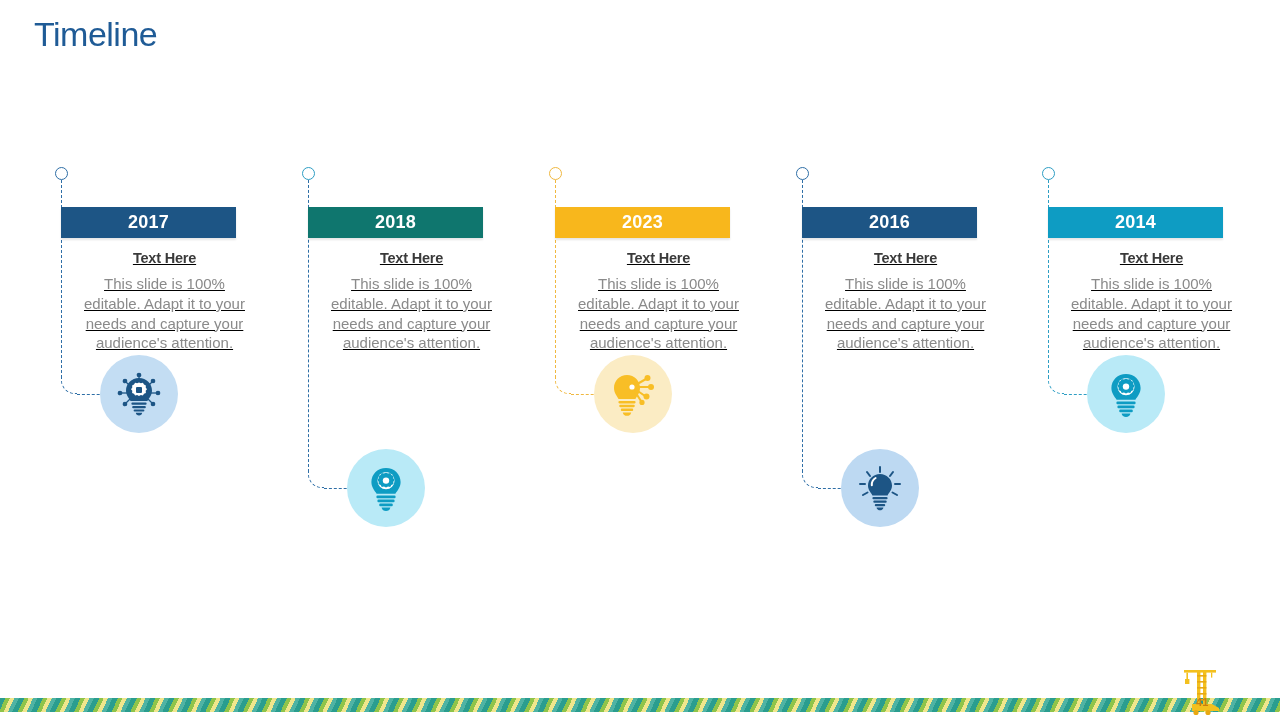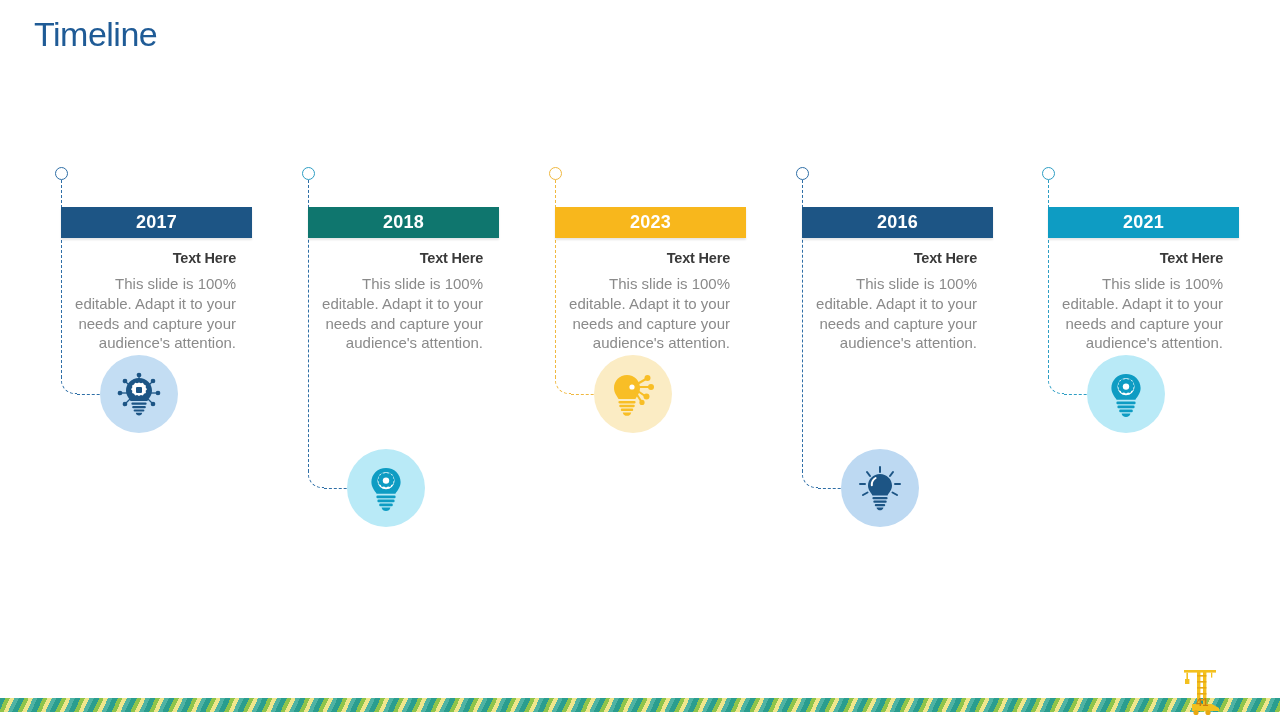--- a/index.html
+++ b/index.html
@@ -77,39 +77,40 @@
     border-bottom: 1.4px dashed #2e6ea6;
     border-bottom-left-radius: 14px;
     box-sizing: border-box;
   }
 
   
   .year-bar {
     position: absolute;
     left: 6px;
     top: 47px;
-    width: 191px;
+    width: 175px;
     height: 31px;
     display: flex;
     align-items: center;
     justify-content: center;
     color: #ffffff;
     font-size: 18px;
     font-weight: bold;
     letter-spacing: 0.3px;
     box-shadow: 0 2px 2px rgba(0,0,0,0.10);
   }
 
   
   .card-body {
     position: absolute;
-    left: 6px;
+    left: 22px;
     top: 90px;
     width: 175px;
-    text-align: right;
+    text-align: center;
+    text-decoration: underline;
   }
   .card-heading {
     font-size: 14.5px;
     font-weight: bold;
     color: #3a3a3a;
     margin-bottom: 8px;
     letter-spacing: -0.2px;
   }
   .card-desc {
     font-size: 15px;
@@ -337,21 +338,21 @@
     <div class="column" style="left: 1042px;">
     <div class="node-marker" style="border-color:#2e9ec4"></div>
 
     <div class="connector-v" style="height:198px; border-left-color:#2e9ec4"></div>
 
     <div class="connector-elbow" style="left:6px; top:218px; border-color:#2e9ec4"></div>
 
     <div class="connector-h" style="left:22px; top:234px; width:62px; border-top-color:#2e9ec4"></div>
 
     <div class="year-bar" style="background:#0e9cc3">
-      <span>2021</span>
+      <span>2014</span>
     </div>
 
     <div class="card-body">
       <div class="card-heading">Text Here</div>
       <div class="card-desc">This slide is 100% editable. Adapt it to your needs and capture your audience's attention.</div>
     </div>
 
     <div class="icon-bubble" style="left:45px; top:195px; background:#b9eaf7">
       <span>
           <svg width="46" height="48" viewBox="0 0 46 48">

